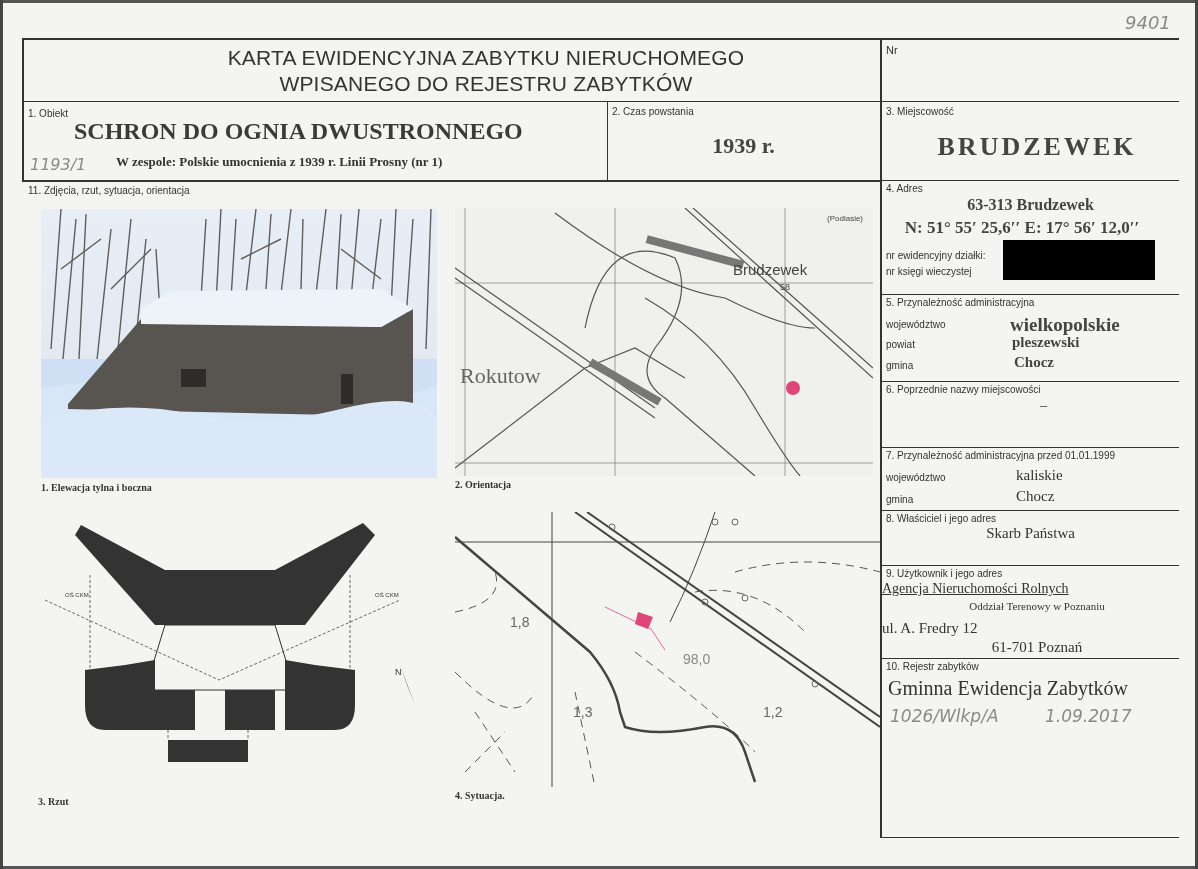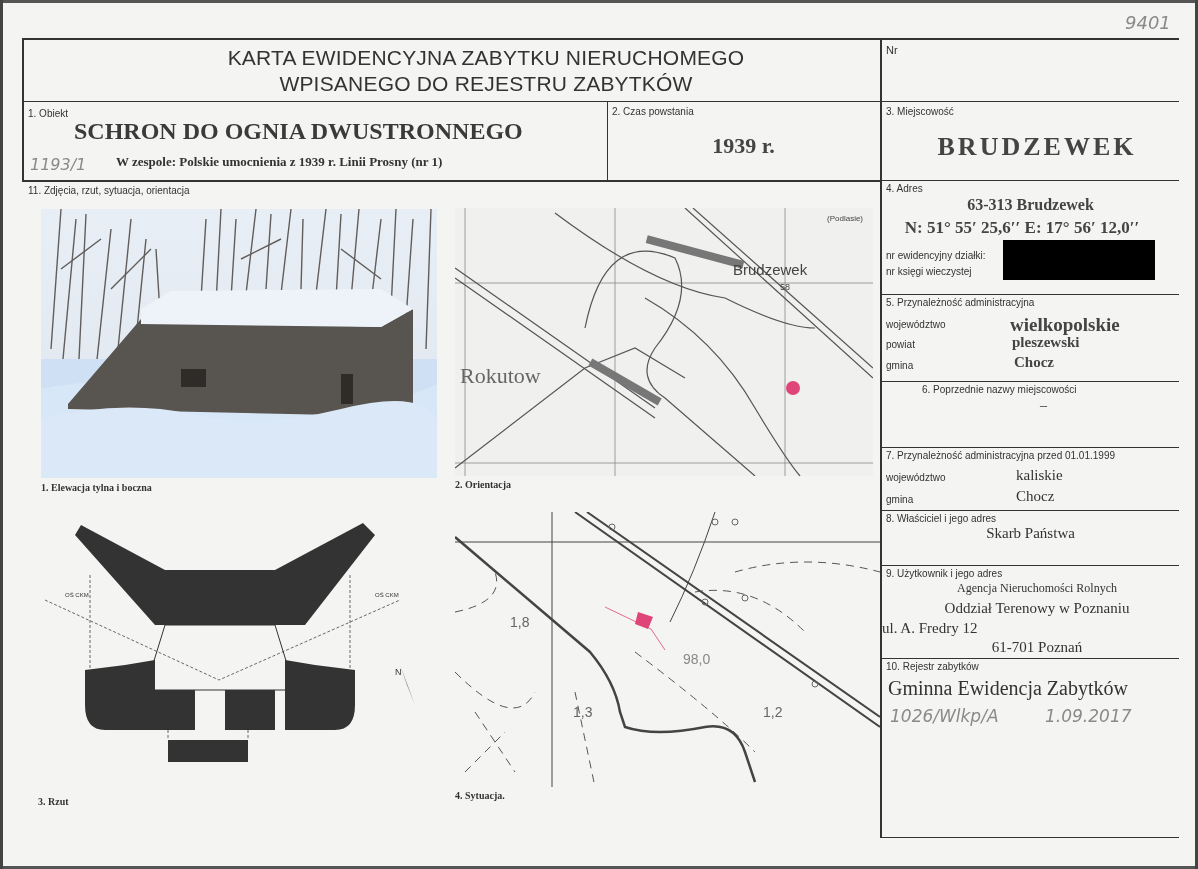--- a/index.html
+++ b/index.html
@@ -64,35 +64,35 @@
 <div class="redact" style="left:1003px; top:240px; width:152px; height:40px;"></div>
 
 <div class="lbl" style="left:886px; top:297px;">5. Przynależność administracyjna</div>
 <div class="lbl" style="left:886px; top:319px;">województwo</div>
 <div class="big" style="left:1010px; top:314px; font-size:19px;">wielkopolskie</div>
 <div class="lbl" style="left:886px; top:339px;">powiat</div>
 <div class="big" style="left:1012px; top:334px; font-size:15px;">pleszewski</div>
 <div class="lbl" style="left:886px; top:360px;">gmina</div>
 <div class="big" style="left:1014px; top:354px; font-size:15px;">Chocz</div>
 
-<div class="lbl" style="left:886px; top:384px;margin-left:36px;">6. Poprzednie nazwy miejscowości</div>
+<div class="lbl" style="left:886px; top:384px;">6. Poprzednie nazwy miejscowości</div>
 <div class="val" style="left:1040px; top:398px; font-size:14px;">–</div>
 
 <div class="lbl" style="left:886px; top:450px;">7. Przynależność administracyjna przed 01.01.1999</div>
 <div class="lbl" style="left:886px; top:472px;">województwo</div>
 <div class="val" style="left:1016px; top:467px; font-size:15px;">kaliskie</div>
 <div class="lbl" style="left:886px; top:494px;">gmina</div>
 <div class="val" style="left:1016px; top:488px; font-size:15px;">Chocz</div>
 
 <div class="lbl" style="left:886px; top:513px;">8. Właściciel i jego adres</div>
 <div class="val" style="left:882px; width:297px; text-align:center; top:525px; font-size:15px;">Skarb Państwa</div>
 
 <div class="lbl" style="left:886px; top:568px;">9. Użytkownik i jego adres</div>
-<div class="val" style="left:882px; width:310px; text-align:center; top:581px; font-size:12px;">Agencja Nieruchomości Rolnych</div>
-<div class="val" style="left:882px; width:310px; text-align:center; top:600px; font-size:15px;">Oddział Terenowy w Poznaniu</div>
+<div class="val" style="left:882px; width:310px; text-align:left; top:581px; font-size:14px;text-decoration:underline;">Agencja Nieruchomości Rolnych</div>
+<div class="val" style="left:882px; width:310px; text-align:center; top:600px; font-size:11px;">Oddział Terenowy w Poznaniu</div>
 <div class="val" style="left:882px; width:310px; text-align:left; top:620px; font-size:15px;">ul. A. Fredry 12</div>
 <div class="val" style="left:882px; width:310px; text-align:center; top:639px; font-size:15px;">61-701 Poznań</div>
 
 <div class="lbl" style="left:886px; top:661px;text-align:right;">10. Rejestr zabytków</div>
 <div class="val" style="left:888px; top:677px; font-size:20px;">Gminna Ewidencja Zabytków</div>
 <div class="hand" style="left:890px; top:706px; font-size:17px;">1026/Wlkp/A</div>
 <div class="hand" style="left:1045px; top:706px; font-size:17px;">1.09.2017</div>
 
 <div class="lbl" style="left:28px; top:185px;">11. Zdjęcia, rzut, sytuacja, orientacja</div>
 

